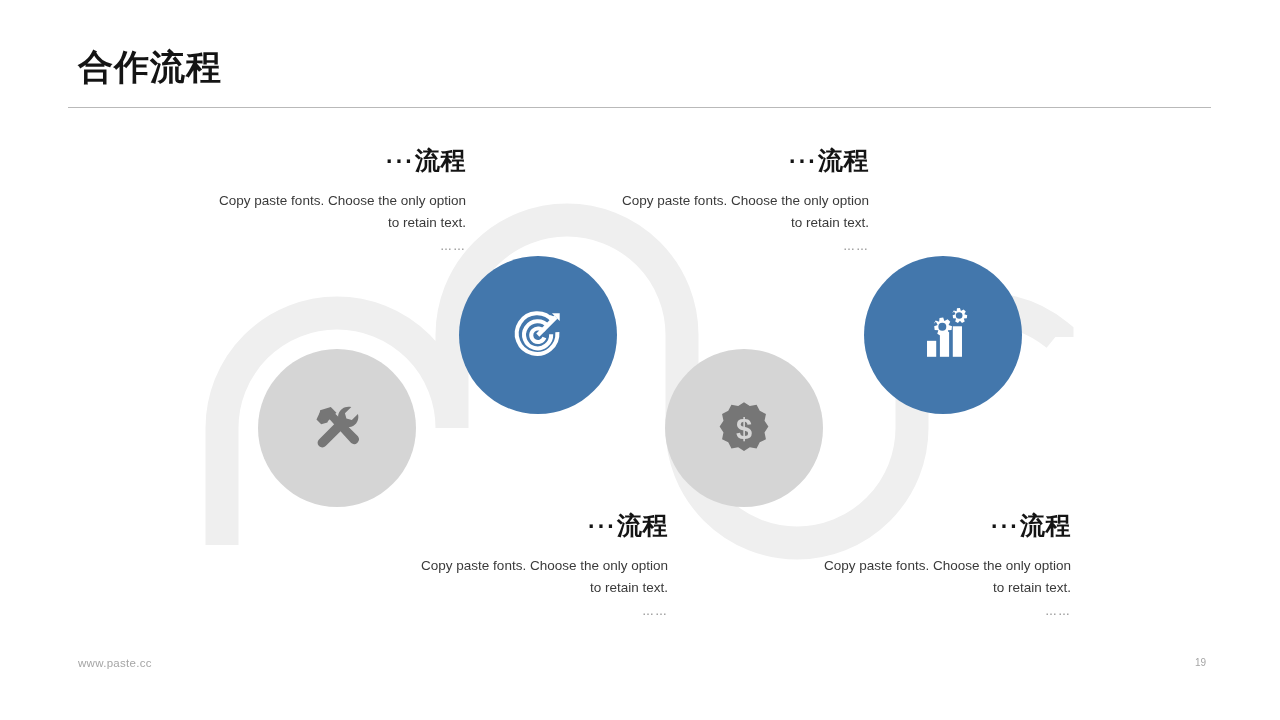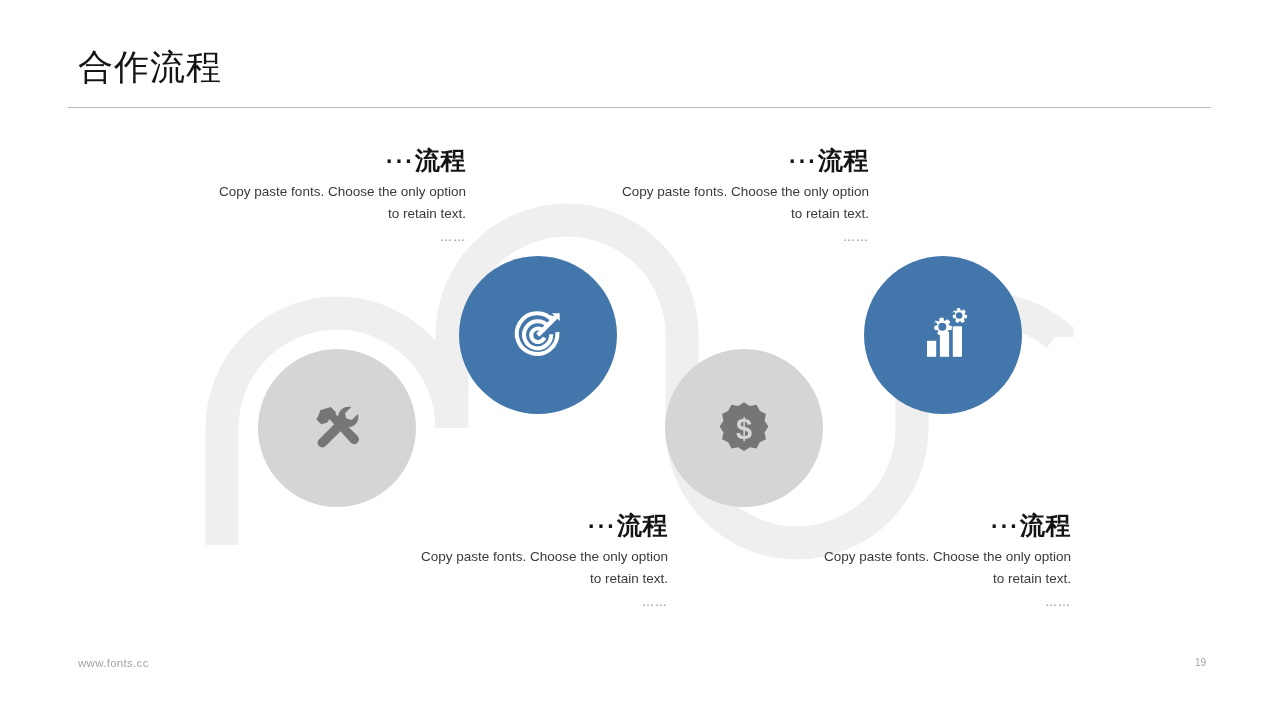--- a/index.html
+++ b/index.html
@@ -14,21 +14,21 @@
     overflow: hidden;
     position: relative;
   }
 
   
   .slide-title {
     position: absolute;
     left: 78px;
     top: 48px;
     font-size: 35px;
-    font-weight: normal;
+    font-weight: bold;
     color: #141414;
     letter-spacing: 1px;
     line-height: 1.1;
     white-space: nowrap;
   }
   .title-rule {
     position: absolute;
     left: 68px;
     top: 107px;
     width: 1143px;
@@ -83,21 +83,21 @@
     color: #141414;
     line-height: 1.15;
     letter-spacing: 0.5px;
     white-space: nowrap;
   }
   .block-heading .lead-dots {
     letter-spacing: 2px;
     font-size: 23px;
   }
   .block-body {
-    margin-top: 6px;
+    margin-top: 15px;
     font-size: 13.5px;
     color: #3a3a3a;
     line-height: 1.62;
   }
   .block-ellipsis {
     margin-top: 6px;
     font-size: 12px;
     color: #8c8c8c;
     letter-spacing: 1px;
   }
@@ -219,14 +219,14 @@
   <div class="block block-4">
     <div class="block-heading">
       <span class="lead-dots">···</span><span>流程</span>
     </div>
     <div class="block-body">Copy paste fonts. Choose the only option to retain text.</div>
     <div class="block-ellipsis">……</div>
   </div>
 
 </div>
 
-<div class="footer-site">www.fonts.cc</div>
+<div class="footer-site">www.paste.cc</div>
 <div class="footer-page">19</div>
 
 </body></html>

